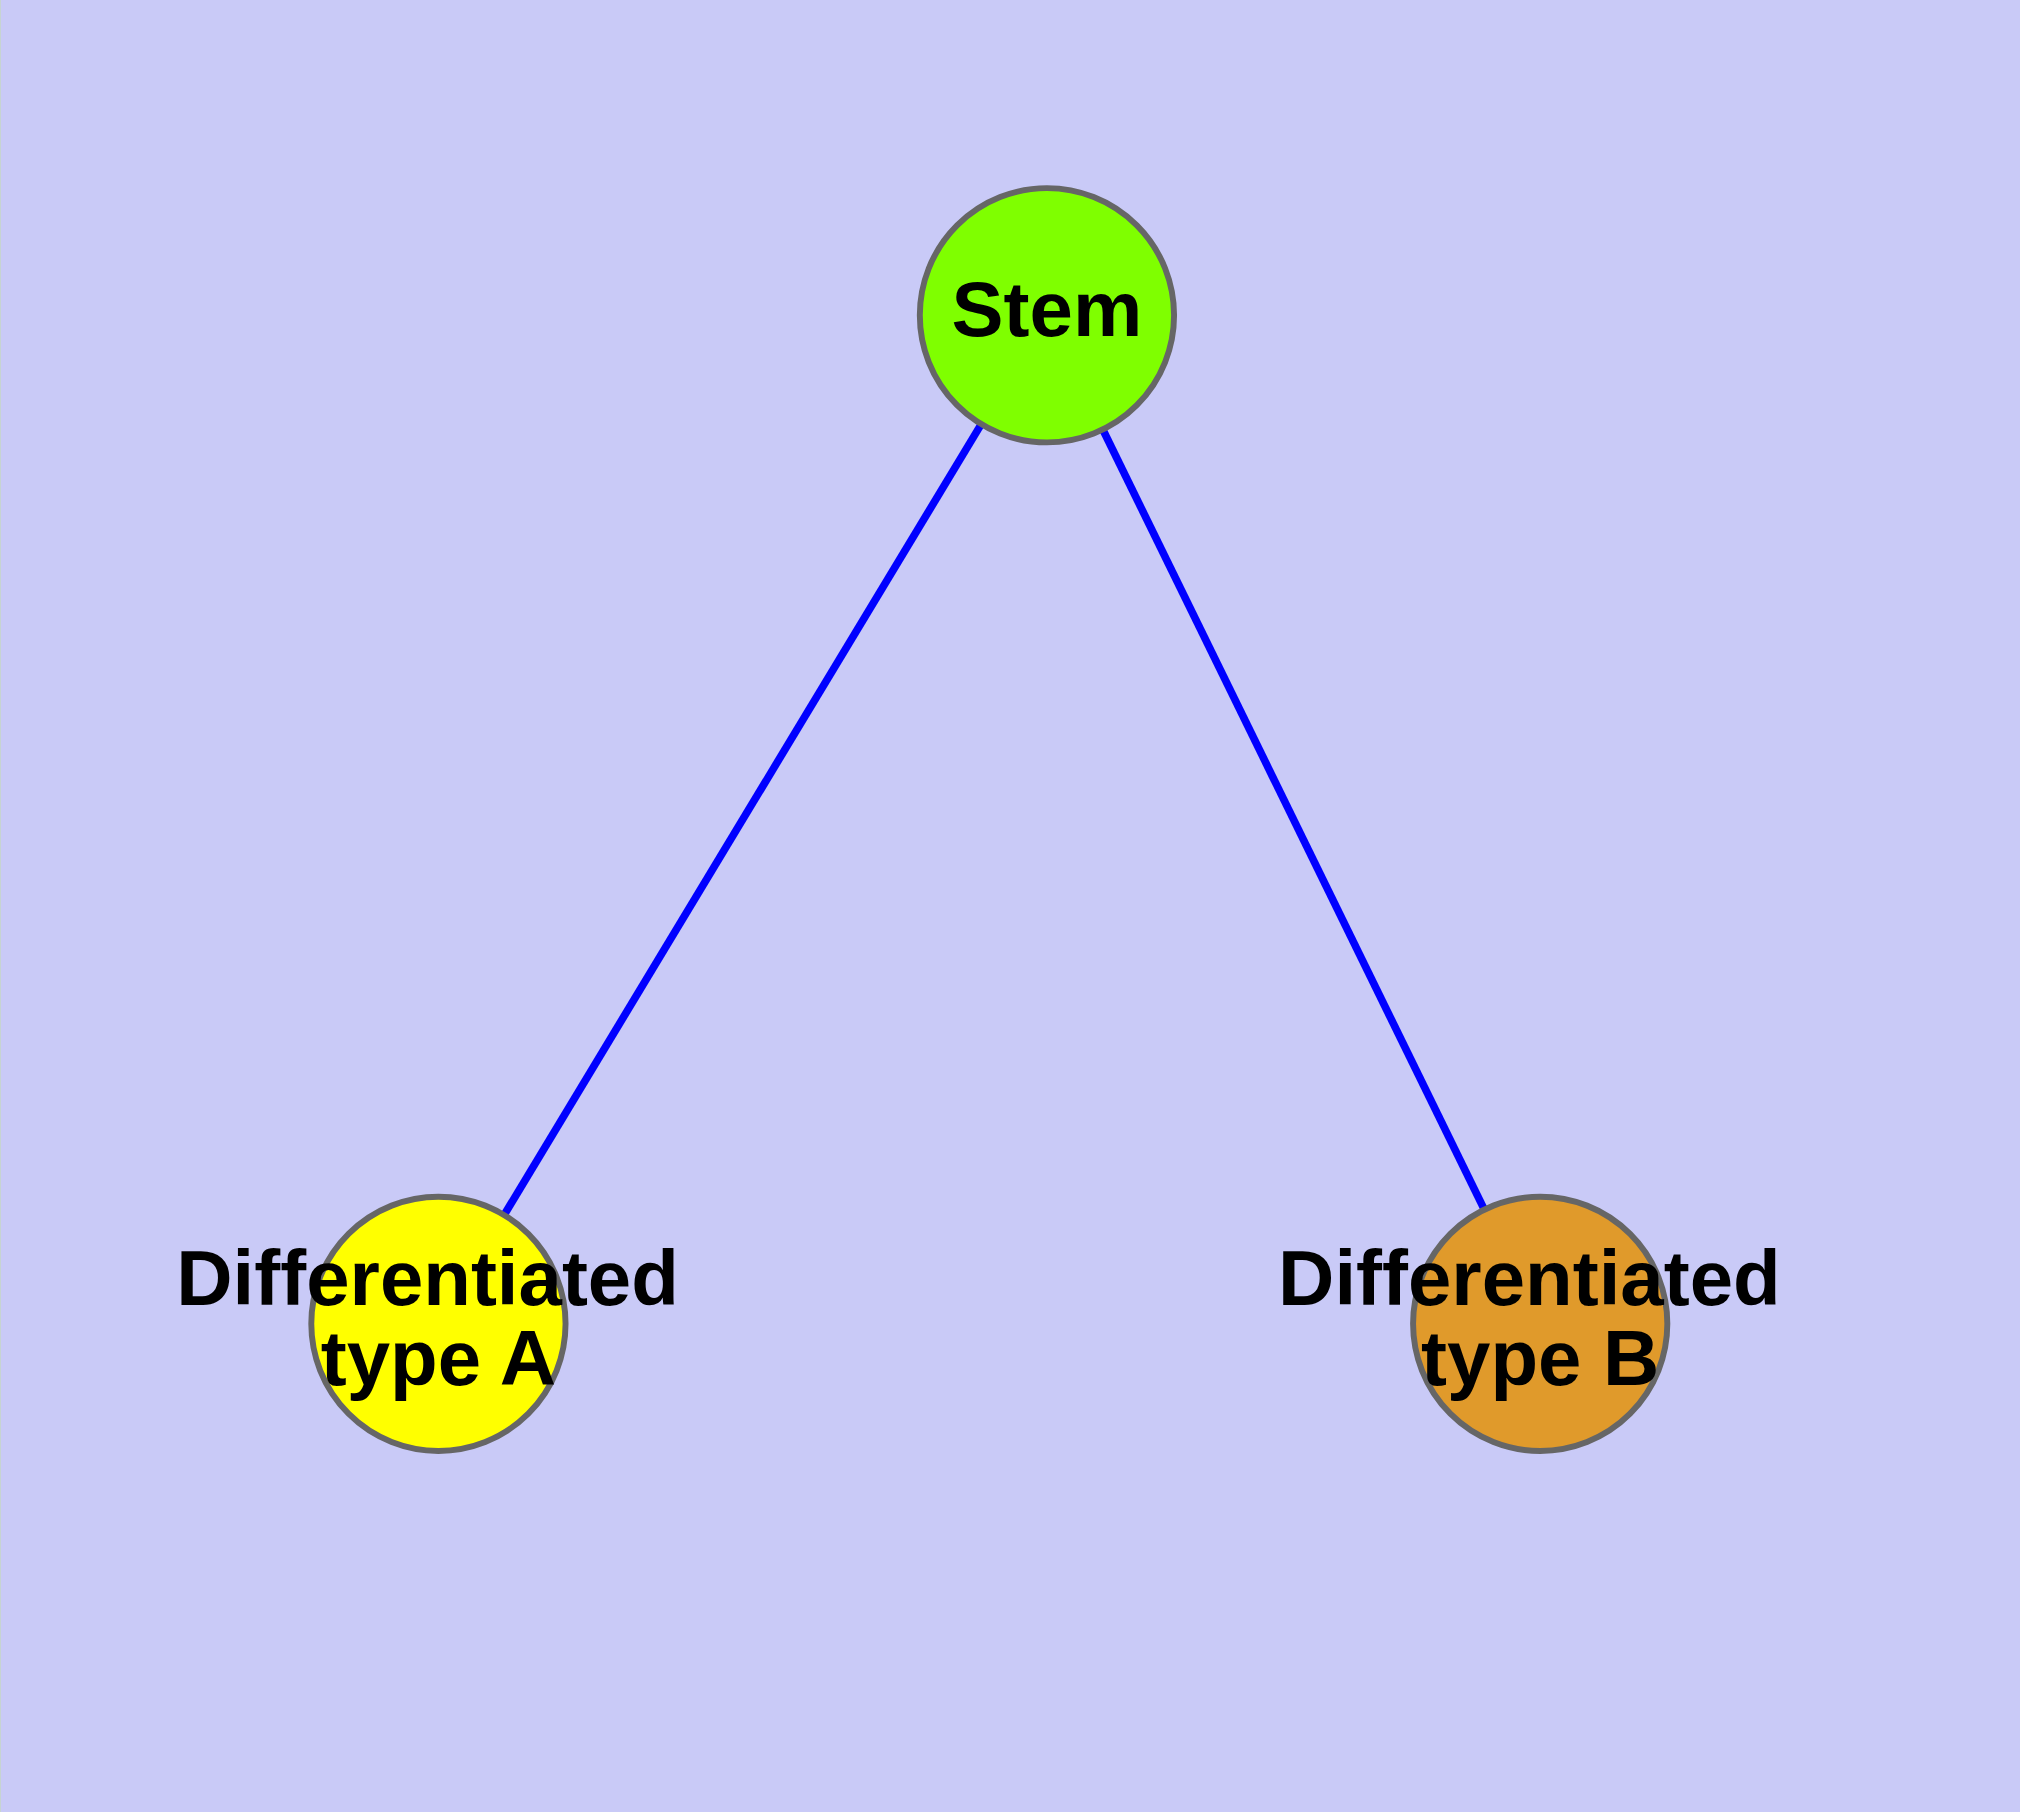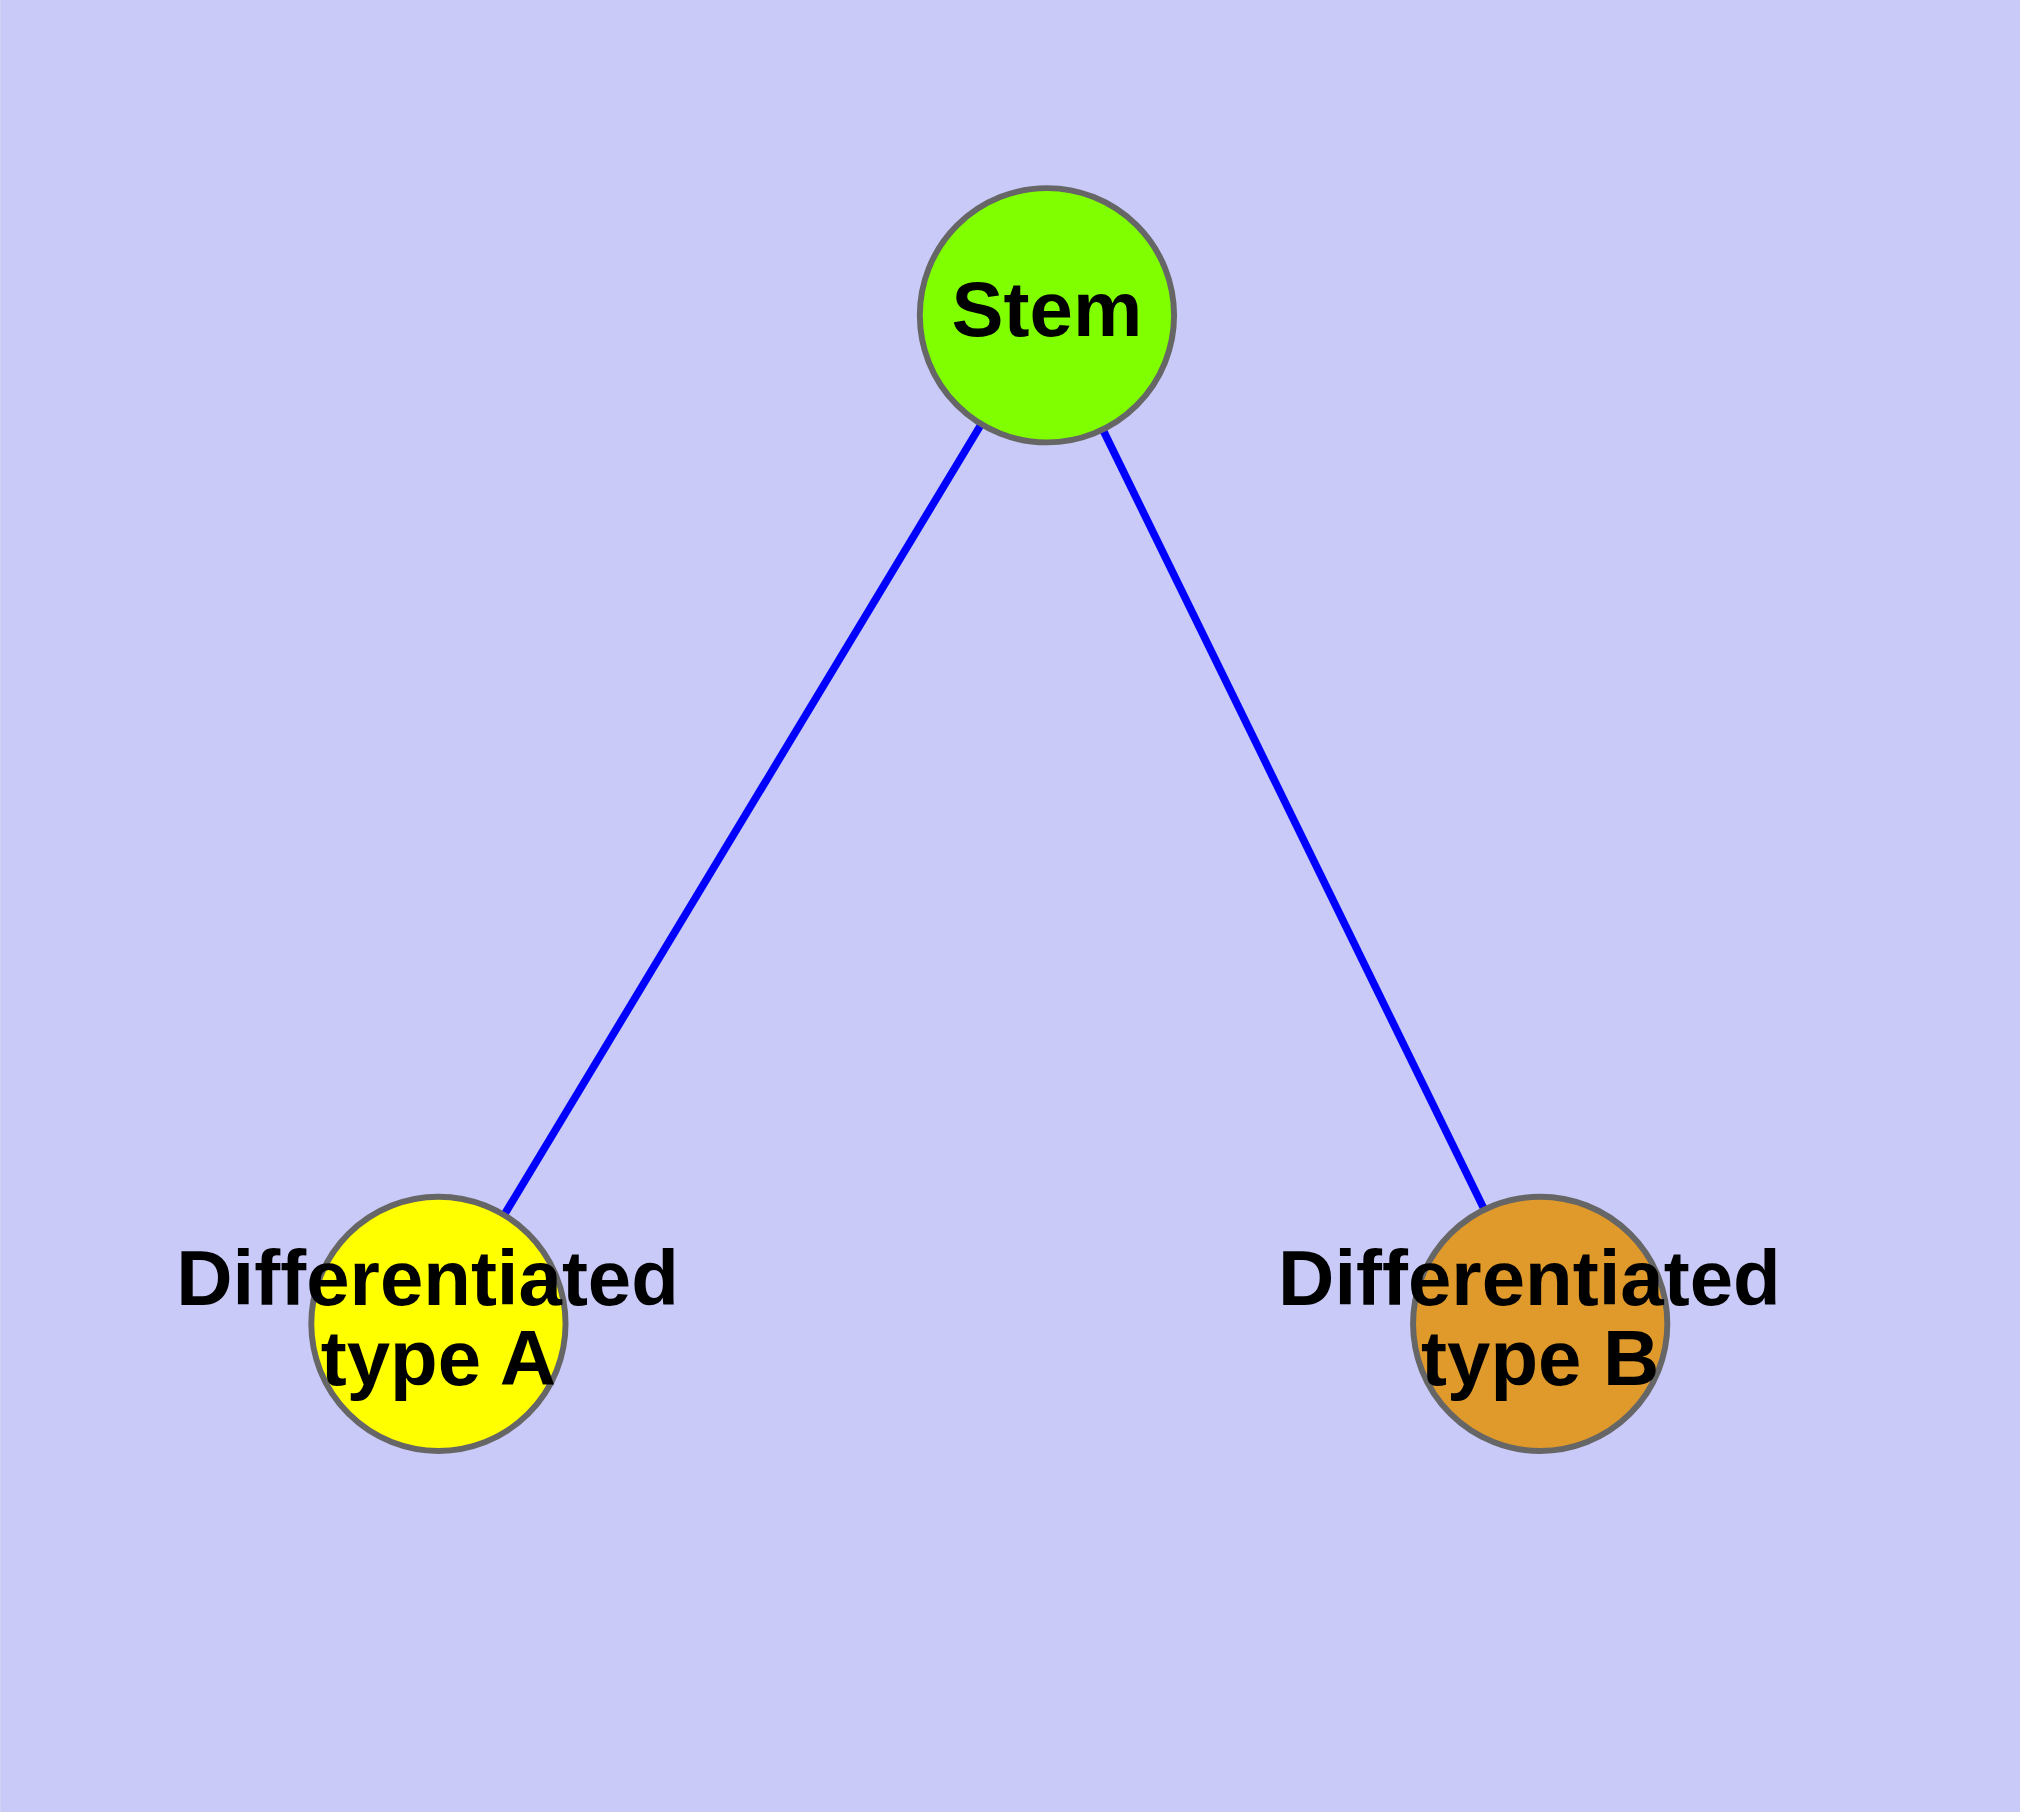--- a/index.html
+++ b/index.html
@@ -39,21 +39,21 @@
   .edge-line {
     stroke: #0000ff;
     stroke-width: 9;
     stroke-linecap: butt;
     fill: none;
   }
 </style>
 </head>
 <body>
 
-<div id="canvas" style="background: #e5e5e5;">
+<div id="canvas" style="background: #bef264;">
   <svg id="graph-svg" viewBox="0 0 2384 2138" xmlns="http://www.w3.org/2000/svg">
 
     <rect id="bg-rect" x="0" y="0" width="2384" height="2138" fill="#c9caf7"></rect>
 
     <g id="edges-group">
       <line class="edge-line" id="edge-stem-to-a" x1="1157.508439455788" y1="500.433087810045" x2="594.491560544212" y2="1433.566912189955" stroke="#0000ff"></line>
       <line class="edge-line" id="edge-stem-to-b" x1="1300.9018279491893" y1="506.74772381363425" x2="1751.0981720508107" y2="1427.2522761863656" stroke="#0000ff"></line>
     </g>
 
     <g id="nodes-group">

